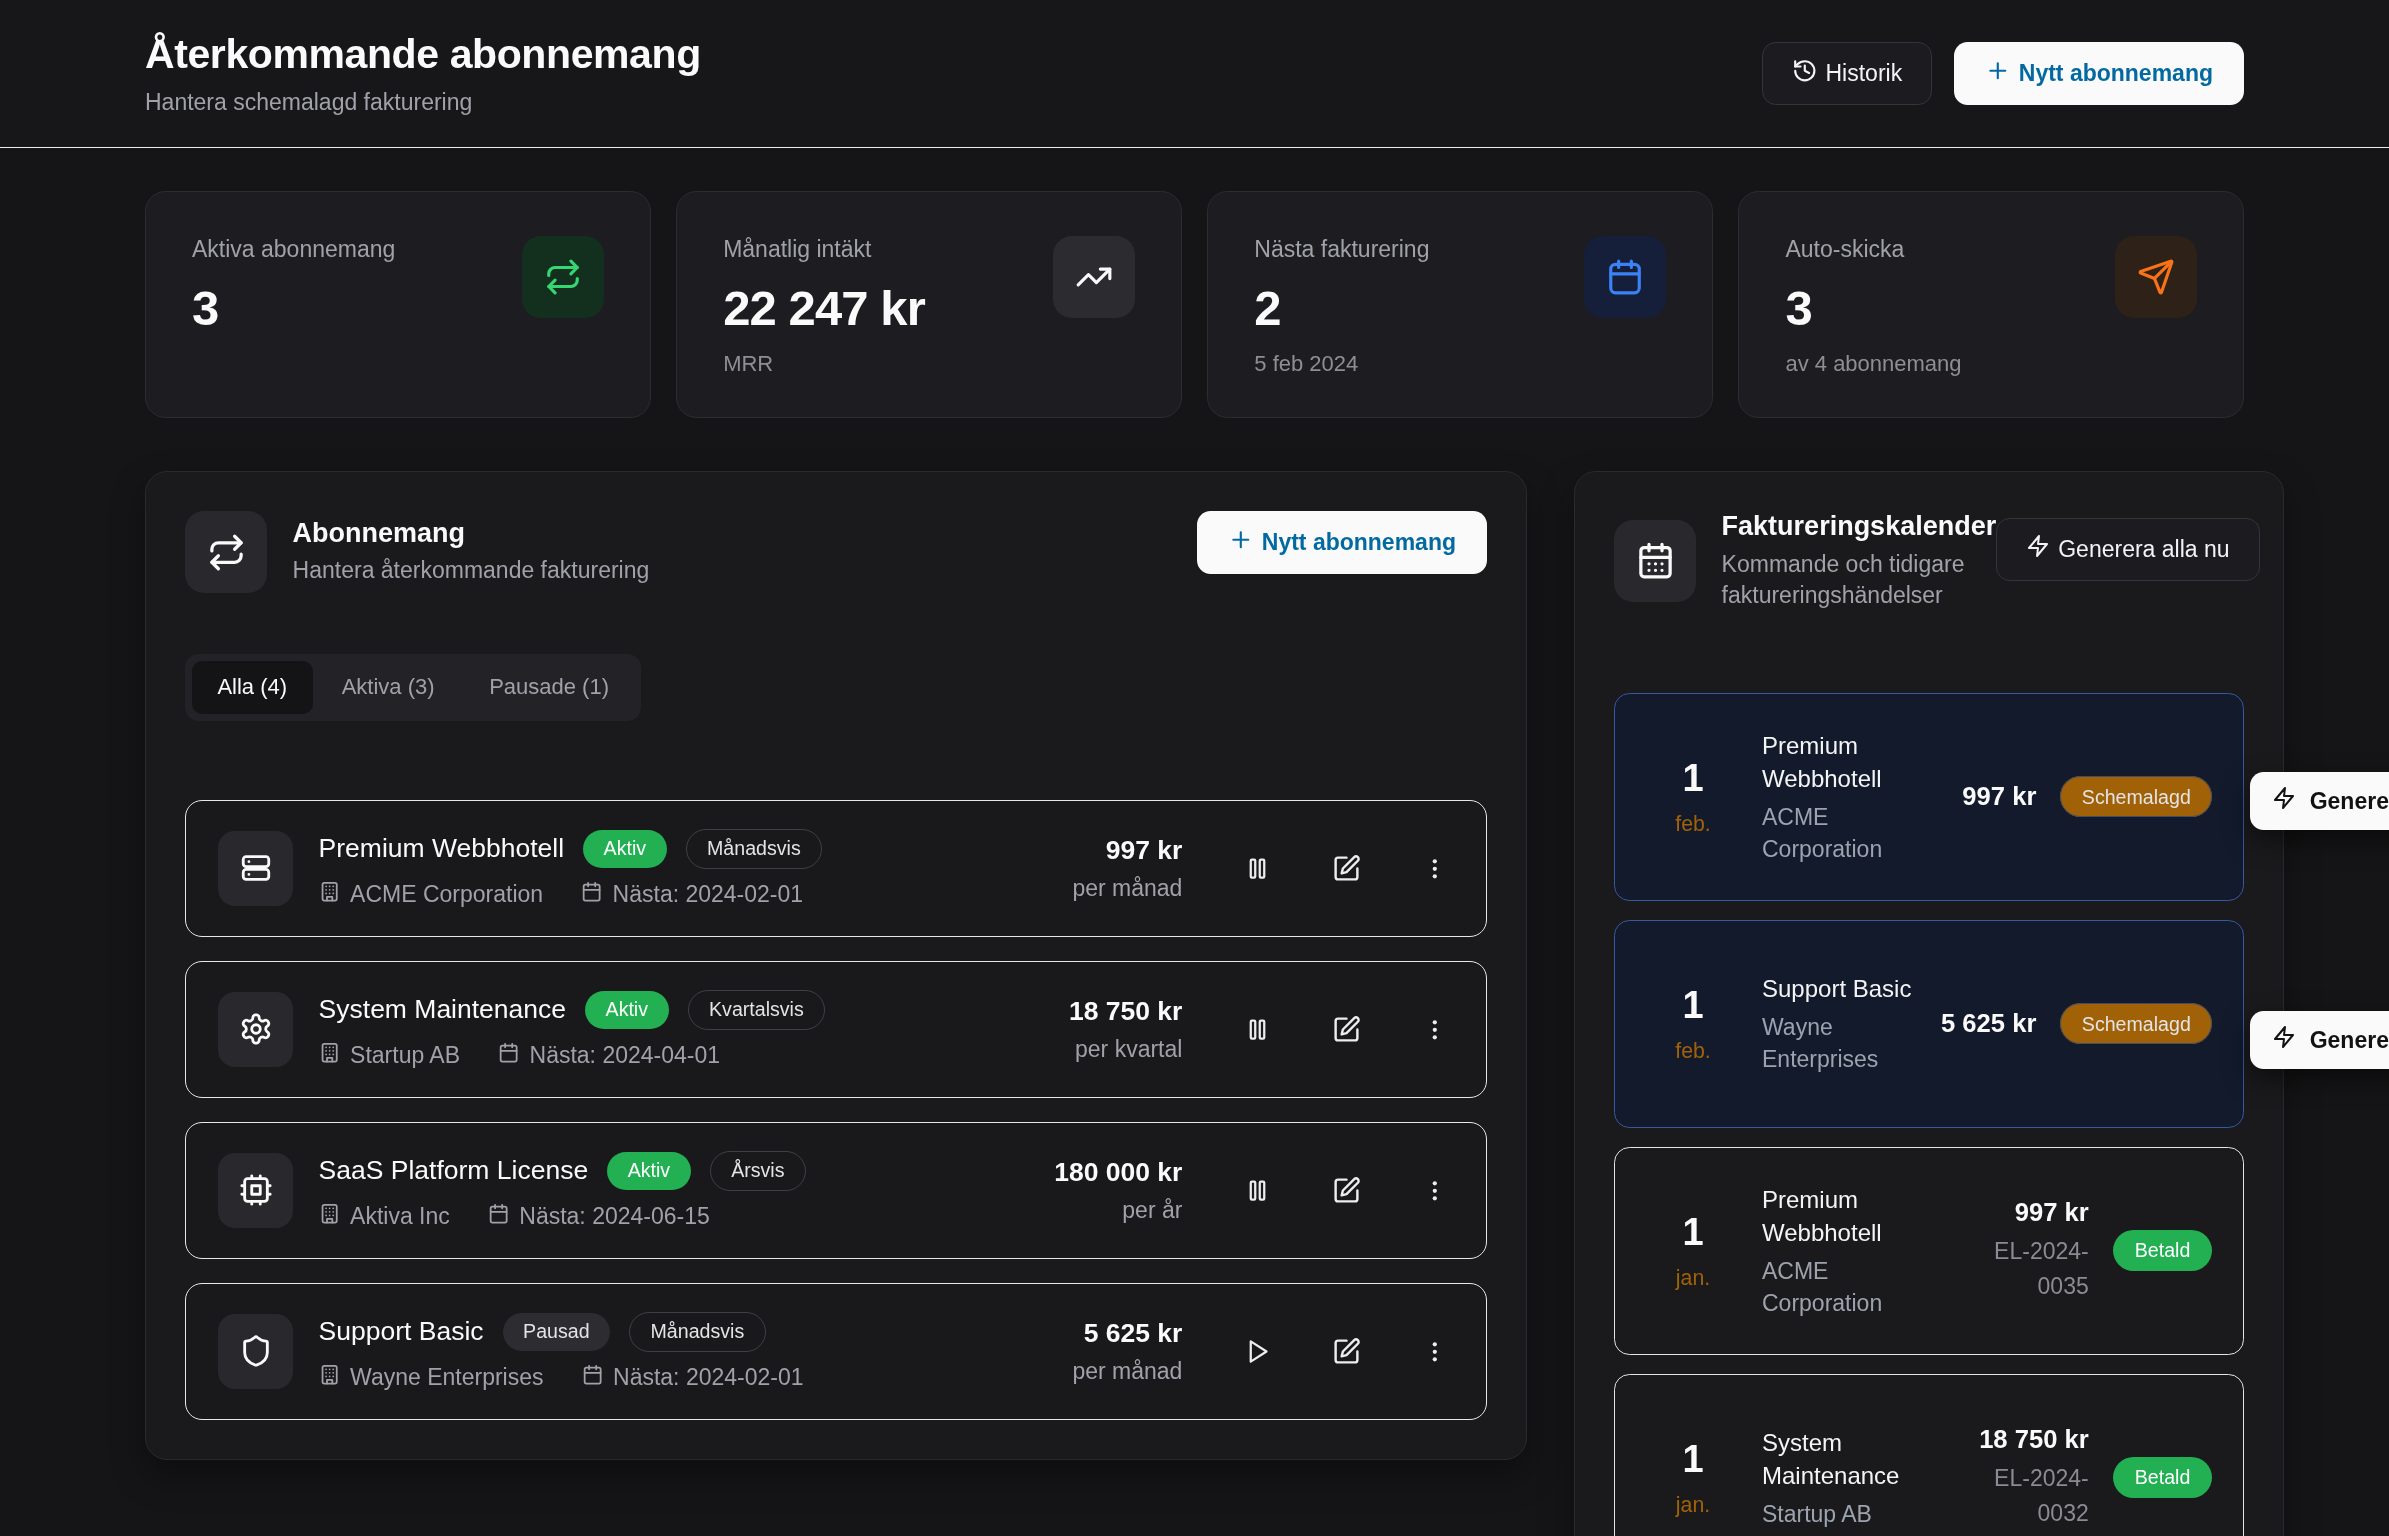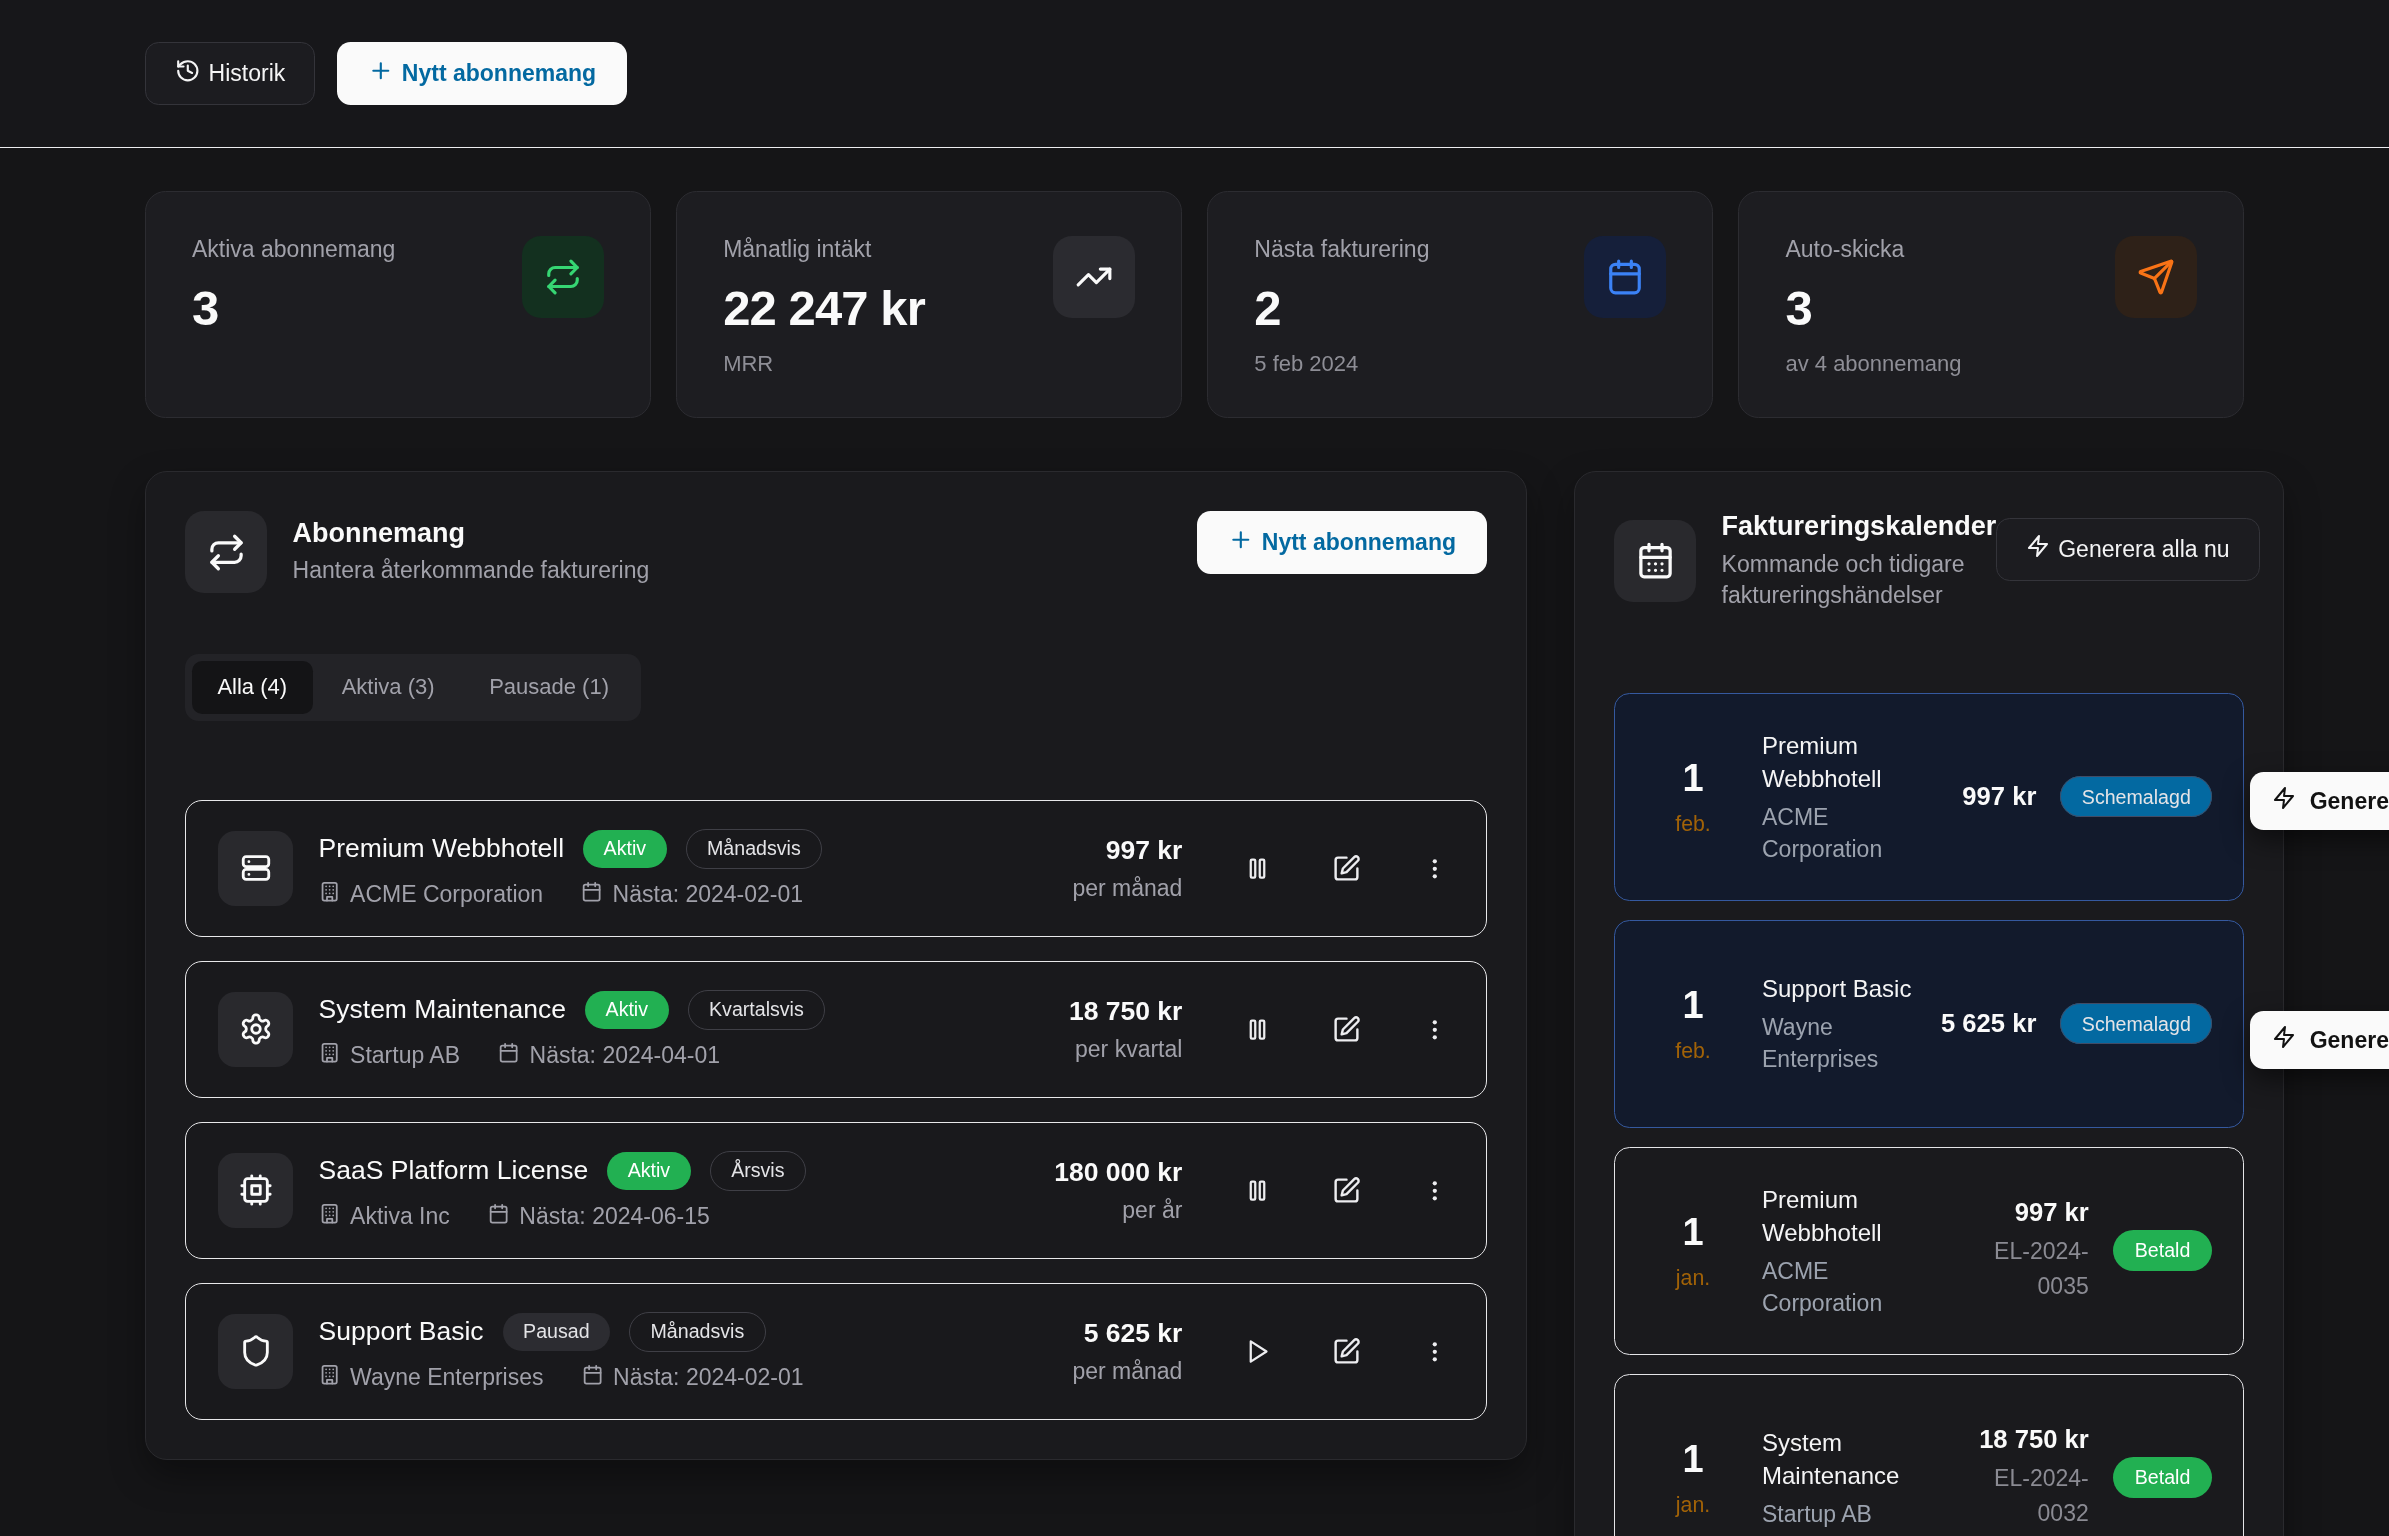--- a/index.html
+++ b/index.html
@@ -84,36 +84,40 @@
   .ev-day { font-size:38px; font-weight:bold; color:#fafafa; }
   .ev-month { font-size:21.3px; color:#a16207; margin-top:12px; }
   .ev-title-col { width:179px; margin-left:22px; }
   .ev-title { font-size:24px; color:#f4f4f5; line-height:1.4; }
   .ev-client { font-size:23px; color:#9ca3af; line-height:1.4; margin-top:5.1px; }
   .ev-price-col { margin-left:auto; text-align:right; }
   .ev-price { font-size:25.6px; font-weight:bold; color:#fafafa; white-space:nowrap; }
   .ev-invoice { font-size:23px; color:#8b8b93; margin-top:6.8px; max-width:128px; margin-left:auto;
                 overflow-wrap:break-word; line-height:1.5; text-align:right; }
   .ev-badge { margin-left:24px; flex-shrink:0; }
-  .badge-sched { font-size:19.6px; color:#e4e4e7; background:#0369a1; border:1.7px solid #414c66;
+  .badge-sched { font-size:19.6px; color:#e4e4e7; background:#a16207; border:1.7px solid #414c66;
                  padding:8.5px 20.5px; border-radius:853px; white-space:nowrap; }
   .badge-paid { font-size:19.6px; color:#ffffff; background:#22b052; padding:9.4px 22px; border-radius:853px; }
   
   .float-gen { position:absolute; left:2250px; width:222px; height:58px; border-radius:13.7px;
                background:#fafafa; color:#121212; display:flex; align-items:center; gap:13.7px;
                padding:0 22px; box-sizing:border-box; font-size:23px; font-weight:bold;
                box-shadow:0 10.2px 25.6px rgba(0,0,0,0.5); border:none; cursor:pointer; white-space:nowrap; z-index:5; }
   .float-gen.g1 { top:772px; } .float-gen.g2 { top:1011px; }
 </style>
 </head>
 <body>
 
 <div class="screen">
 
   <div class="hdr">
+    <div>
+      <h1 class="hdr-title">Återkommande abonnemang</h1>
+      <div class="hdr-sub">Hantera schemalagd fakturering</div>
+    </div>
     <div class="hdr-actions">
       <button class="btn btn-outline">
         <span>
           <svg width="25.6" height="25.6" viewBox="0 0 24 24" fill="none" stroke="currentColor" stroke-width="2" stroke-linecap="round" stroke-linejoin="round">
               <path d="M3 12a9 9 0 1 0 9-9 9.75 9.75 0 0 0-6.74 2.74L3 8"></path>
               <path d="M3 3v5h5"></path>
               <path d="M12 7v5l4 2"></path>
             </svg>
         </span>
         <span>Historik</span>

